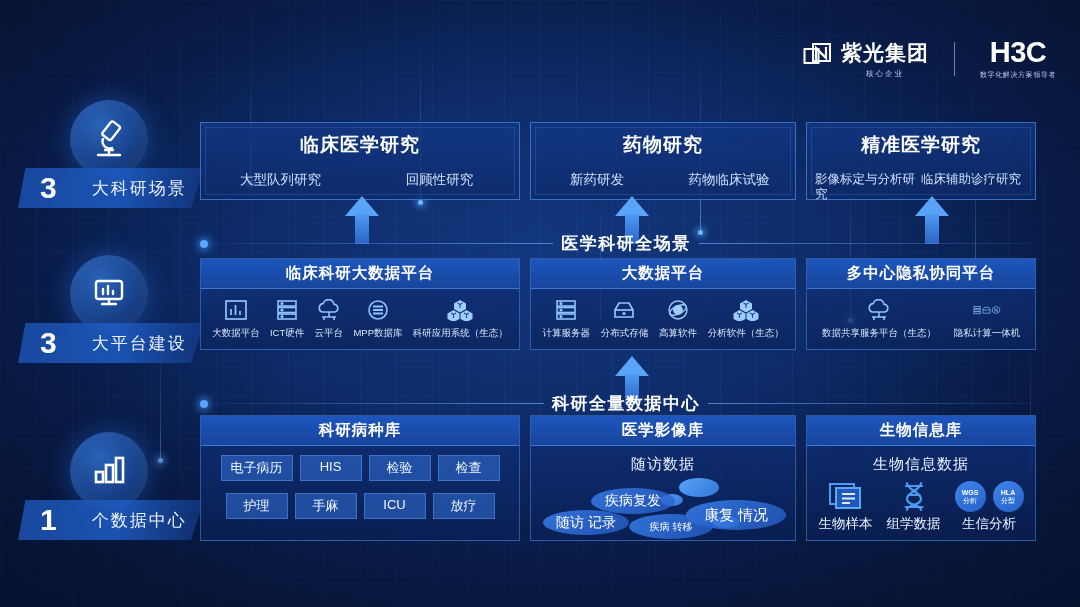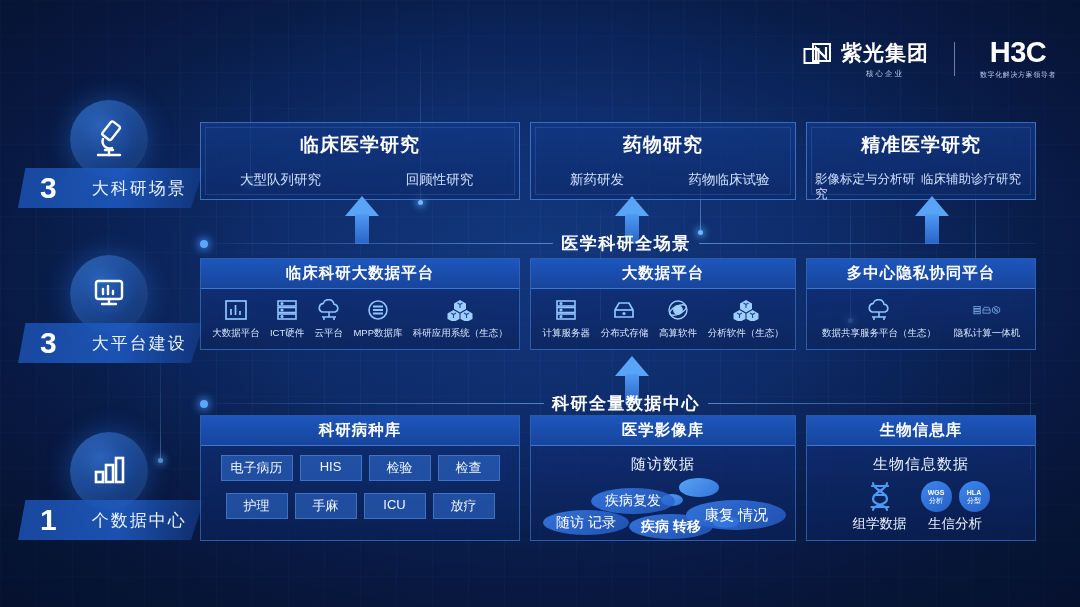--- a/index.html
+++ b/index.html
@@ -518,30 +518,42 @@
       <span>医学影像库</span>
     </div>
     <div class="dc-sub">随访数据</div>
     <div class="bubblebox">
       <div class="bub plain" style="left:148px; top:2px; width:40px; height:19px;"></div>
       <div class="bub plain" style="left:130px; top:18px; width:22px; height:12px;"></div>
       <div class="bub plain" style="left:182px; top:40px; width:26px; height:12px;"></div>
       <div class="bub" style="left:60px; top:12px; width:84px; height:26px; font-size:14px;">疾病复发</div>
       <div class="bub" style="left:155px; top:24px; width:100px; height:30px; font-size:15px;">康复 情况</div>
       <div class="bub" style="left:12px; top:34px; width:86px; height:25px; font-size:14px;">随访 记录</div>
-      <div class="bub" style="left:98px; top:38px; width:84px; height:25px; font-size:14px;font-weight:bold;">疾病 转移</div>
+      <div class="bub" style="left:98px; top:38px; width:84px; height:25px; font-size:10px;">疾病 转移</div>
     </div>
   </div>
 
   <div class="dc" style="left:806px; width:230px;">
     <div class="dc-head">
       <span>生物信息库</span>
     </div>
     <div class="dc-sub">生物信息数据</div>
     <div class="biorow">
+      <div class="biocell">
+        <div class="bioicon">
+          <svg width="36" height="32" viewBox="0 0 36 32">
+            <rect x="2" y="4" width="24" height="20" fill="none" stroke="#4b9bf2" stroke-width="2"></rect>
+            <rect x="8" y="8" width="24" height="20" fill="#1f58b8" stroke="#59a7f7" stroke-width="2"></rect>
+            <g stroke="#d8ecff" stroke-width="2">
+                <path d="M14 14 L27 14 M14 18.5 L27 18.5 M14 23 L22 23"></path>
+              </g>
+          </svg>
+        </div>
+        <div class="biolabel">生物样本</div>
+      </div>
       <div class="biocell">
         <div class="bioicon">
           <svg width="30" height="32" viewBox="0 0 30 32">
             <g fill="none" stroke="#4b9bf2" stroke-width="2.2" stroke-linecap="round">
               <path d="M8 3 C8 10, 22 12, 22 19 C22 26, 8 24, 8 30"></path>
               <path d="M22 3 C22 10, 8 12, 8 19 C8 26, 22 24, 22 30"></path>
               <path d="M7 6 L23 6 M6.5 27 L23.5 27 M9.5 15 L20.5 15"></path>
             </g>
           </svg>
         </div>

